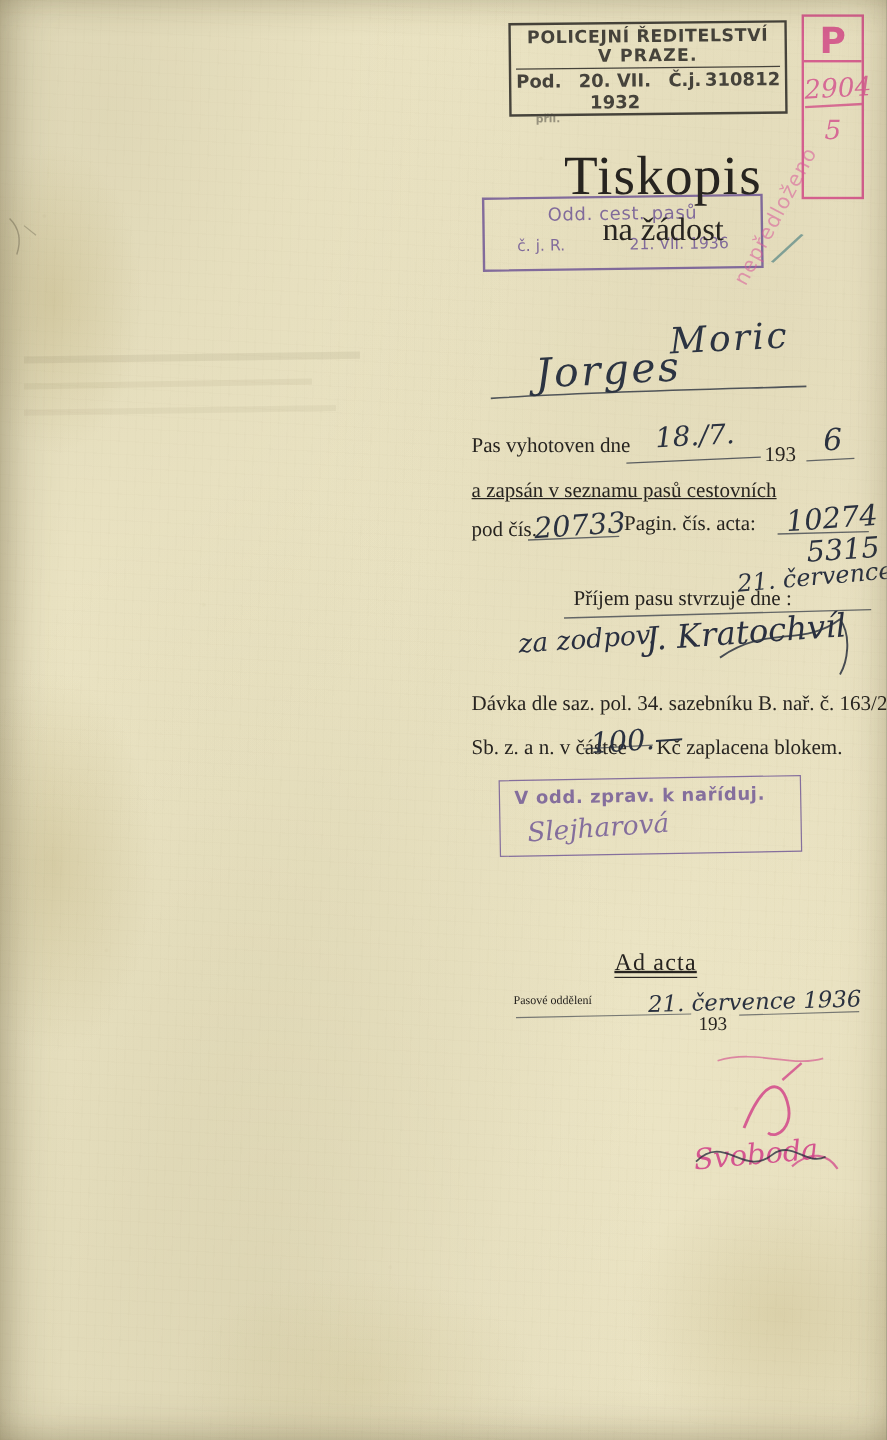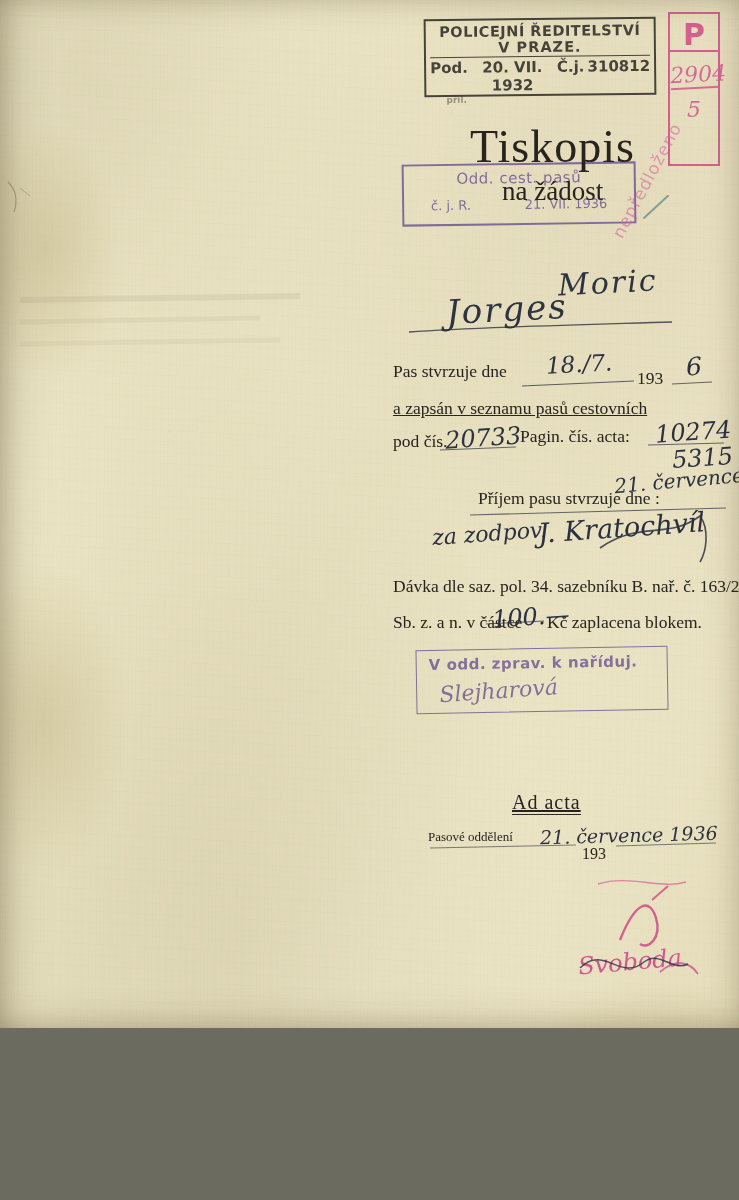--- a/index.html
+++ b/index.html
@@ -6,21 +6,21 @@
     margin: 0;
     padding: 0;
     background: #6b6b60;
   }
   body {
     font-family: "Liberation Serif", serif;
   }
   .page {
     position: relative;
     width: 739px;
-    height: 1028px;
+    height: 1200px;
     overflow: hidden;
     background:
       radial-gradient(ellipse at 12% 8%, rgba(214,206,172,0.55) 0%, rgba(214,206,172,0) 38%),
       radial-gradient(ellipse at 88% 22%, rgba(219,210,176,0.5) 0%, rgba(219,210,176,0) 42%),
       radial-gradient(ellipse at 30% 92%, rgba(206,198,162,0.5) 0%, rgba(206,198,162,0) 45%),
       radial-gradient(ellipse at 70% 60%, rgba(231,224,190,0.6) 0%, rgba(231,224,190,0) 55%),
       linear-gradient(118deg, #e6dfc0 0%, #eee7c7 22%, #e9e2c2 48%, #efe8ca 70%, #e4dcba 100%);
   }
   
   .grain {
@@ -235,37 +235,37 @@
 
   <div class="pink-diag" style="left:608px; top:232px;">nepředloženo</div>
 
   <div class="teal-mark" style="left:648px; top:192px;">╱</div>
 
   <div class="printed title-main" style="left:470px; top:120px;">Tiskopis</div>
 
   <div class="printed title-sub" style="left:502px; top:176px;">na žádost</div>
 
 
-  <div class="printed body-line" style="left:393px; top:361px;">Pas stvrzuje dne</div>
+  <div class="printed body-line" style="left:393px; top:361px;">Pas vyhotoven dne</div>
   <div class="printed body-line" style="left:637px; top:368px;">193</div>
 
   <div class="printed body-line" style="left:393px; top:398px;text-decoration:underline;">a zapsán v seznamu pasů cestovních</div>
 
   <div class="printed body-line" style="left:393px; top:431px;">pod čís.</div>
   <div class="printed body-line" style="left:520px; top:426px;">Pagin. čís. acta:</div>
 
   <div class="printed body-line" style="left:463px; top:488px;margin-left:15px;">Příjem pasu stvrzuje dne :</div>
 
   <div class="printed body-line" style="left:393px; top:576px;">Dávka dle saz. pol. 34. sazebníku B. nař. č. 163/25</div>
   <div class="printed body-line" style="left:393px; top:612px;">Sb. z. a n. v částce</div>
   <div class="printed body-line" style="left:547px; top:612px;text-align:right;">Kč zaplacena blokem.</div>
 
   <div class="printed adacta underline-light" style="left:512px; top:791px;">Ad  acta</div>
 
-  <div class="printed small-line" style="left:428px; top:829px; font-size:13px;">Pasové oddělení</div>
+  <div class="printed small-line" style="left:428px; top:829px; font-size:10px;">Pasové oddělení</div>
   <div class="printed small-line" style="left:582px; top:845px;">193</div>
 
   <div class="hand hand-name" style="left:446px; top:289px;">Jorges</div>
   <div class="hand hand-name" style="left:558px; top:265px; font-size:30px;">Moric</div>
 
   <div class="hand hand-date" style="left:546px; top:351px;">18./7.</div>
   <div class="hand hand-date" style="left:686px; top:352px; font-size:25px;">6</div>
 
   <div class="hand hand-num" style="left:445px; top:424px;">20733</div>
   <div class="hand hand-num" style="left:655px; top:418px;">10274</div>

